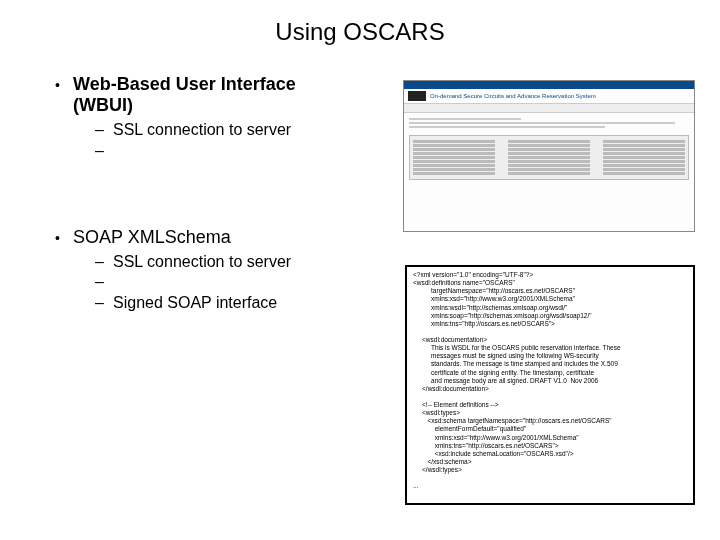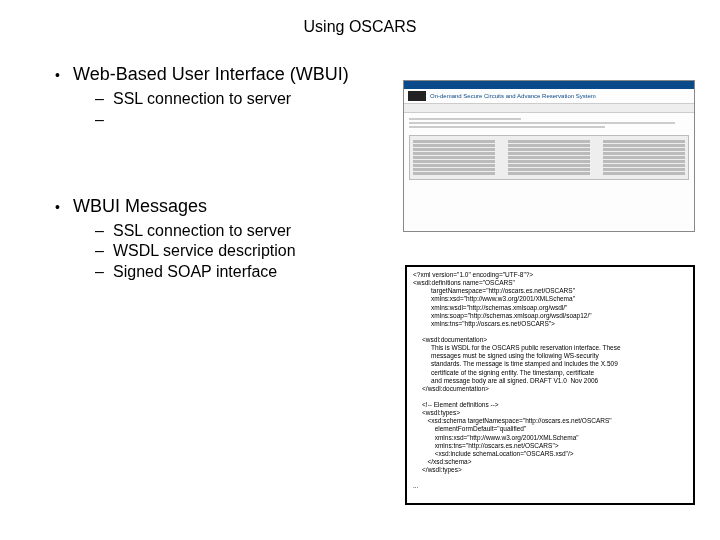--- a/index.html
+++ b/index.html
@@ -6,21 +6,21 @@
     margin: 0;
     width: 720px;
     height: 540px;
     font-family: Arial, sans-serif;
     background: #fff;
     position: relative;
     overflow: hidden;
   }
   .title {
     text-align: center;
-    font-size: 16px;
+    font-size: 24px;
     padding-top: 18px;
     padding-bottom: 10px;
   }
   .content {
     position: relative;
     padding-left: 55px;
   }
   .section {
     margin-top: 18px;
   }
@@ -131,46 +131,45 @@
 </head>
 <body>
 
 <div class="title">Using OSCARS</div>
 
 <div class="content">
 
   <div class="section">
     <div class="bullet-row">
       <span class="bullet">•</span>
-      <span style="max-width:280px;">Web-Based User Interface (WBUI)</span>
+      <span style="max-width:280px;font-weight:bold;">Web-Based User Interface (WBUI)</span>
     </div>
     <div class="sub-list">
       <div class="sub-row">
         <span class="dash">–</span>
         <span>SSL connection to server</span>
       </div>
       <div class="sub-row">
         <span class="dash">–</span>
       </div>
     </div>
   </div>
 
   <div class="section sect2">
     <div class="bullet-row">
       <span class="bullet">•</span>
-      <span>WBUI Messages</span>
+      <span>SOAP XMLSchema</span>
     </div>
     <div class="sub-list">
       <div class="sub-row">
         <span class="dash">–</span>
         <span>SSL connection to server</span>
       </div>
       <div class="sub-row">
         <span class="dash">–</span>
-        <span>WSDL service description</span>
       </div>
       <div class="sub-row">
         <span class="dash">–</span>
         <span>Signed SOAP interface</span>
       </div>
     </div>
   </div>
 
 </div>
 

